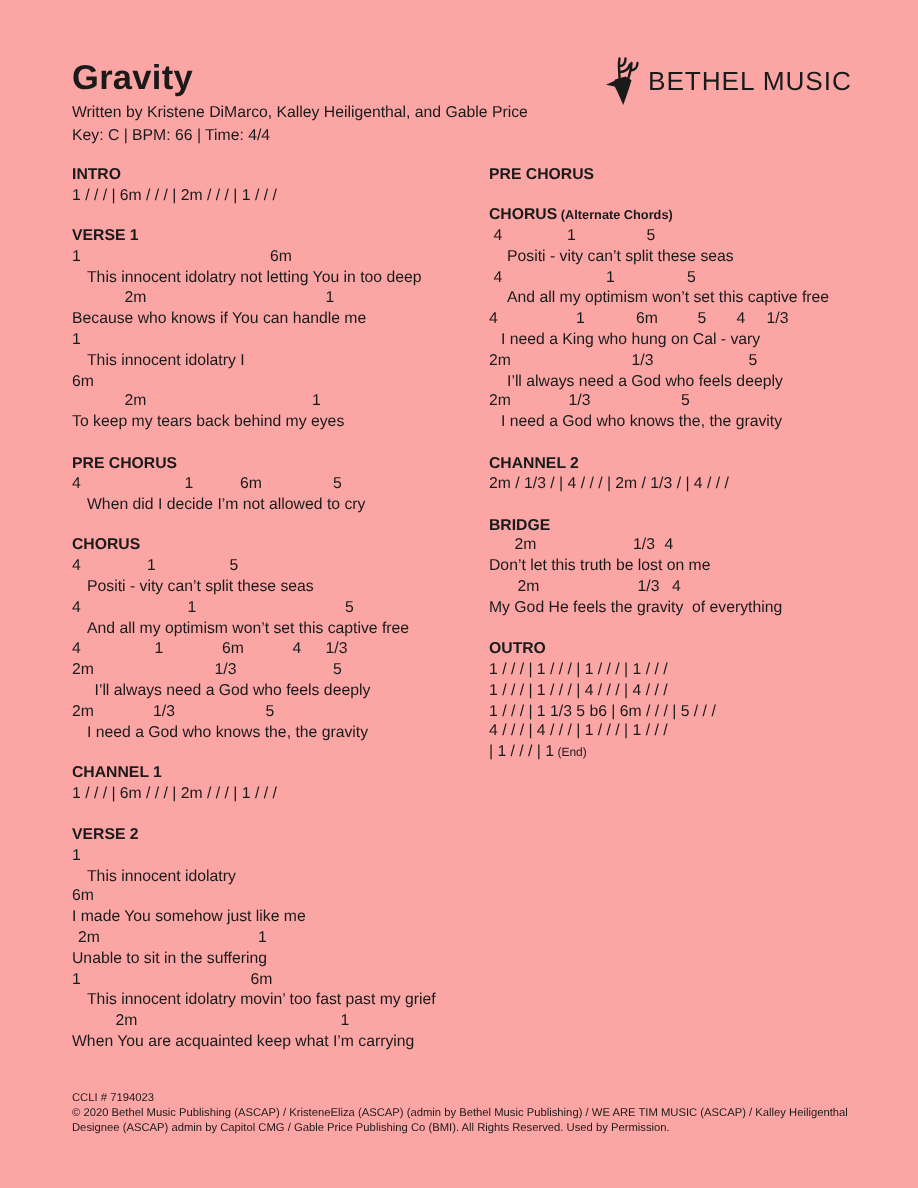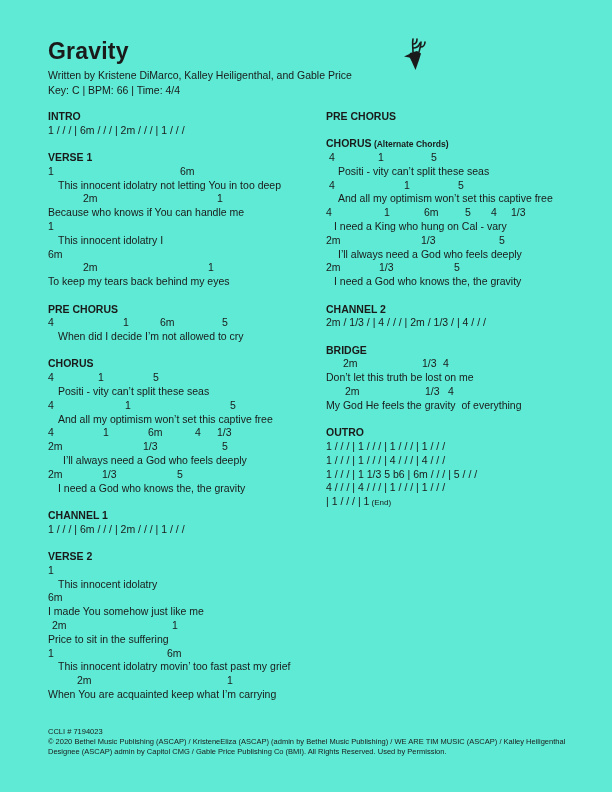--- a/index.html
+++ b/index.html
@@ -9,21 +9,21 @@
   }
   body {
     width: 612px;
     height: 792px;
     position: relative;
     overflow: hidden;
     font-family: "Liberation Sans", sans-serif;
     color: #1a1a1a;
     -webkit-font-smoothing: antialiased;
   }
-  .page { position: absolute; inset: 0; background: #5eead4; }
+  .page { position: absolute; inset: 0; background: #fca5a5; }
 
   
   .header { position: absolute; left: 48px; top: 38px; }
   .title { font-size: 23px; font-weight: bold; letter-spacing: 0.2px; line-height: 26px; }
   .byline { font-size: 10.5px; margin-top: 5px; line-height: 13px; }
   .meta { font-size: 10.5px; margin-top: 2px; line-height: 13px; }
 
   
   .logo { position: absolute; left: 403px; top: 36px; display: flex; align-items: center; }
   .logo-icon { display: inline-block; width: 26px; height: 36px; }
@@ -64,20 +64,21 @@
         <path d="M7.5 17.5 L1 20.5 L7.5 21.8 Z" fill="#1a1a1a"></path>
         <g stroke="#1a1a1a" fill="none" stroke-width="1.6" stroke-linecap="round">
           <path d="M10 16 C10 10 9 8 10 3"></path>
           <path d="M10 8 C13 8 14 6 14 3"></path>
           <path d="M10 12 C14 12 16 10 17 7"></path>
           <path d="M16 16 C17 12 18 10 18 6"></path>
           <path d="M17.5 11 C20 11 22 9 22 6"></path>
         </g>
       </svg>
     </span>
+    <span class="logo-text">BETHEL MUSIC</span>
   </div>
 
   <div class="col" id="col-left">
       <div class="section">
         <div class="sec-heading">INTRO</div>
         <div class="line prog-line">1 / / / | 6m / / / | 2m / / / | 1 / / /</div>
       </div>
       <div class="section">
         <div class="sec-heading">VERSE 1</div>
         <div class="line chord-line"><span class="chord" style="left: 0px;">1</span><span class="chord" style="left: 132px;">6m</span></div>
@@ -111,21 +112,21 @@
         <div class="sec-heading">CHANNEL 1</div>
         <div class="line prog-line">1 / / / | 6m / / / | 2m / / / | 1 / / /</div>
       </div>
       <div class="section">
         <div class="sec-heading">VERSE 2</div>
         <div class="line chord-line"><span class="chord" style="left: 0px;">1</span></div>
         <div class="line lyric-line" style="padding-left: 10px;">This innocent idolatry</div>
         <div class="line chord-line"><span class="chord" style="left: 0px;">6m</span></div>
         <div class="line lyric-line">I made You somehow just like me</div>
         <div class="line chord-line"><span class="chord" style="left: 4px;">2m</span><span class="chord" style="left: 124px;">1</span></div>
-        <div class="line lyric-line">Price to sit in the suffering</div>
+        <div class="line lyric-line">Unable to sit in the suffering</div>
         <div class="line chord-line"><span class="chord" style="left: 0px;">1</span><span class="chord" style="left: 119px;">6m</span></div>
         <div class="line lyric-line" style="padding-left: 10px;">This innocent idolatry movin’ too fast past my grief</div>
         <div class="line chord-line"><span class="chord" style="left: 29px;">2m</span><span class="chord" style="left: 179px;">1</span></div>
         <div class="line lyric-line">When You are acquainted keep what I’m carrying</div>
       </div>
     </div>
   <div class="col" id="col-right">
       <div class="section">
         <div class="sec-heading">PRE CHORUS</div>
       </div>

